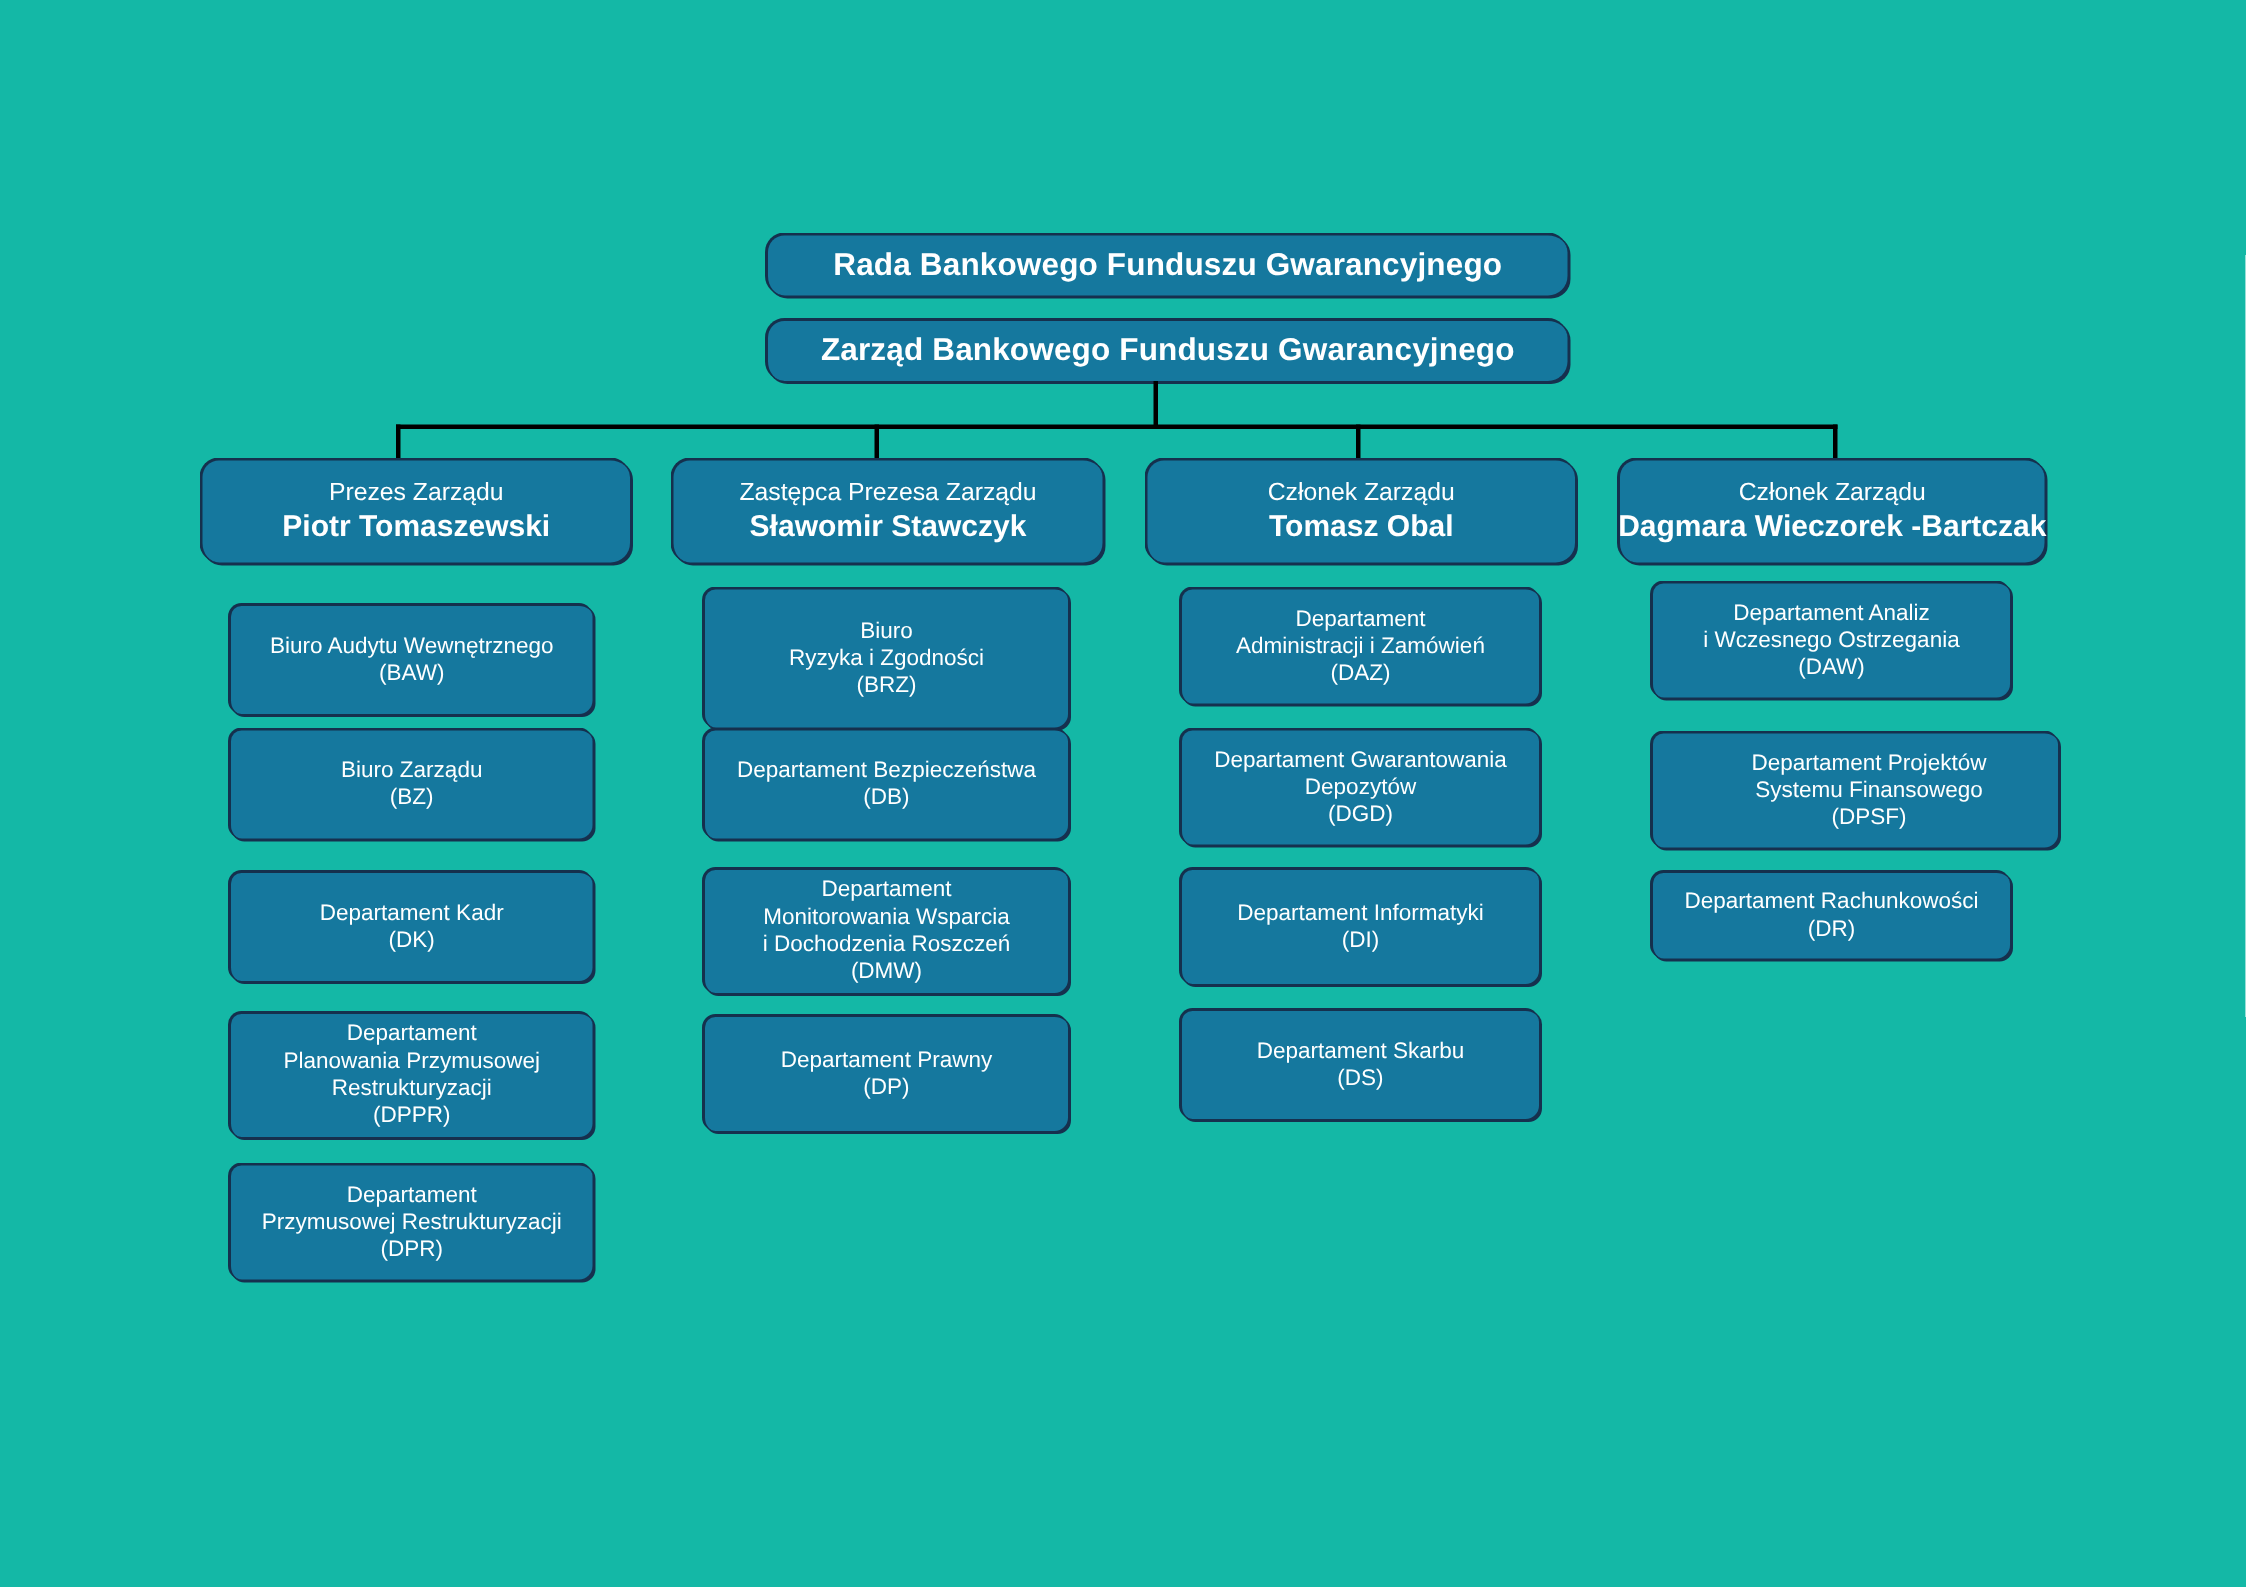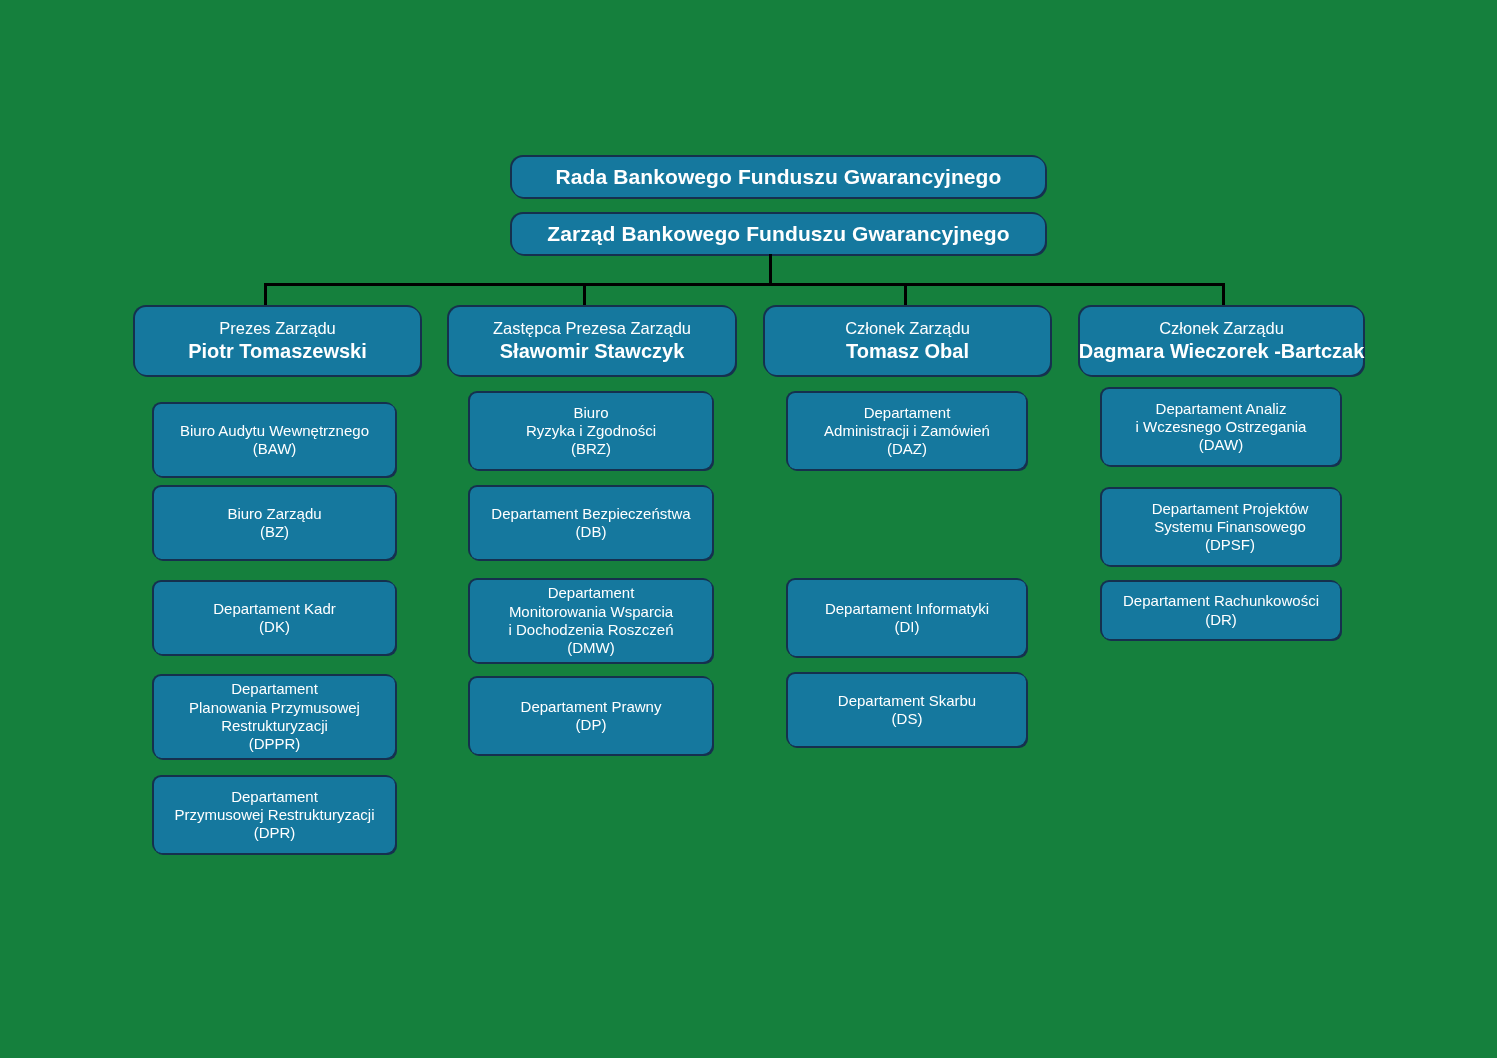--- a/index.html
+++ b/index.html
@@ -10,21 +10,21 @@
   }
   body {
     font-family: "Liberation Sans", sans-serif;
     -webkit-font-smoothing: antialiased;
   }
 
   #chart {
     position: relative;
     width: 1497px;
     height: 1058px;
-    background: #15803d;
+    background: #14b8a6;
     overflow: hidden;
   }
 
   
   .node {
     position: absolute;
     box-sizing: border-box;
     background: #15789E;
     border-radius: 11px;
     color: #ffffff;
@@ -119,21 +119,21 @@
     <span class="ln">Departament</span>
     <span class="ln">Przymusowej Restrukturyzacji</span>
     <span class="ln">(DPR)</span>
   </div>
 
   <div class="node board" style="left:447px; top:305px; width:288px; height:70px;">
     <span class="ln role">Zastępca Prezesa Zarządu</span>
     <span class="ln person">Sławomir Stawczyk</span>
   </div>
 
-  <div class="node dept" style="left:468px; top:391px; width:244px; height:78px;">
+  <div class="node dept" style="left:468px; top:391px; width:244px; height:94px;">
     <span class="ln">Biuro</span>
     <span class="ln">Ryzyka i Zgodności</span>
     <span class="ln">(BRZ)</span>
   </div>
 
   <div class="node dept" style="left:468px; top:485px; width:244px; height:74px;">
     <span class="ln">Departament Bezpieczeństwa</span>
     <span class="ln">(DB)</span>
   </div>
 
@@ -153,20 +153,25 @@
     <span class="ln role">Członek Zarządu</span>
     <span class="ln person">Tomasz Obal</span>
   </div>
 
   <div class="node dept" style="left:786px; top:391px; width:240px; height:78px;">
     <span class="ln">Departament</span>
     <span class="ln">Administracji i Zamówień</span>
     <span class="ln">(DAZ)</span>
   </div>
 
+  <div class="node dept" style="left:786px; top:485px; width:240px; height:78px;">
+    <span class="ln">Departament Gwarantowania</span>
+    <span class="ln">Depozytów</span>
+    <span class="ln">(DGD)</span>
+  </div>
 
   <div class="node dept" style="left:786px; top:578px; width:240px; height:78px;">
     <span class="ln">Departament  Informatyki</span>
     <span class="ln">(DI)</span>
   </div>
 
   <div class="node dept" style="left:786px; top:672px; width:240px; height:74px;">
     <span class="ln">Departament Skarbu</span>
     <span class="ln">(DS)</span>
   </div>
@@ -175,21 +180,21 @@
     <span class="ln role">Członek Zarządu</span>
     <span class="ln person">Dagmara Wieczorek -Bartczak</span>
   </div>
 
   <div class="node dept" style="left:1100px; top:387px; width:240px; height:78px;">
     <span class="ln">Departament Analiz</span>
     <span class="ln">i Wczesnego Ostrzegania</span>
     <span class="ln">(DAW)</span>
   </div>
 
-  <div class="node dept" style="left:1100px; top:487px; width:240px; height:78px;padding-left:24px;">
+  <div class="node dept" style="left:1100px; top:487px; width:272px; height:78px;padding-left:24px;">
     <span class="ln">Departament Projektów</span>
     <span class="ln">Systemu Finansowego</span>
     <span class="ln">(DPSF)</span>
   </div>
 
   <div class="node dept" style="left:1100px; top:580px; width:240px; height:59px;">
     <span class="ln">Departament Rachunkowości</span>
     <span class="ln">(DR)</span>
   </div>
 

